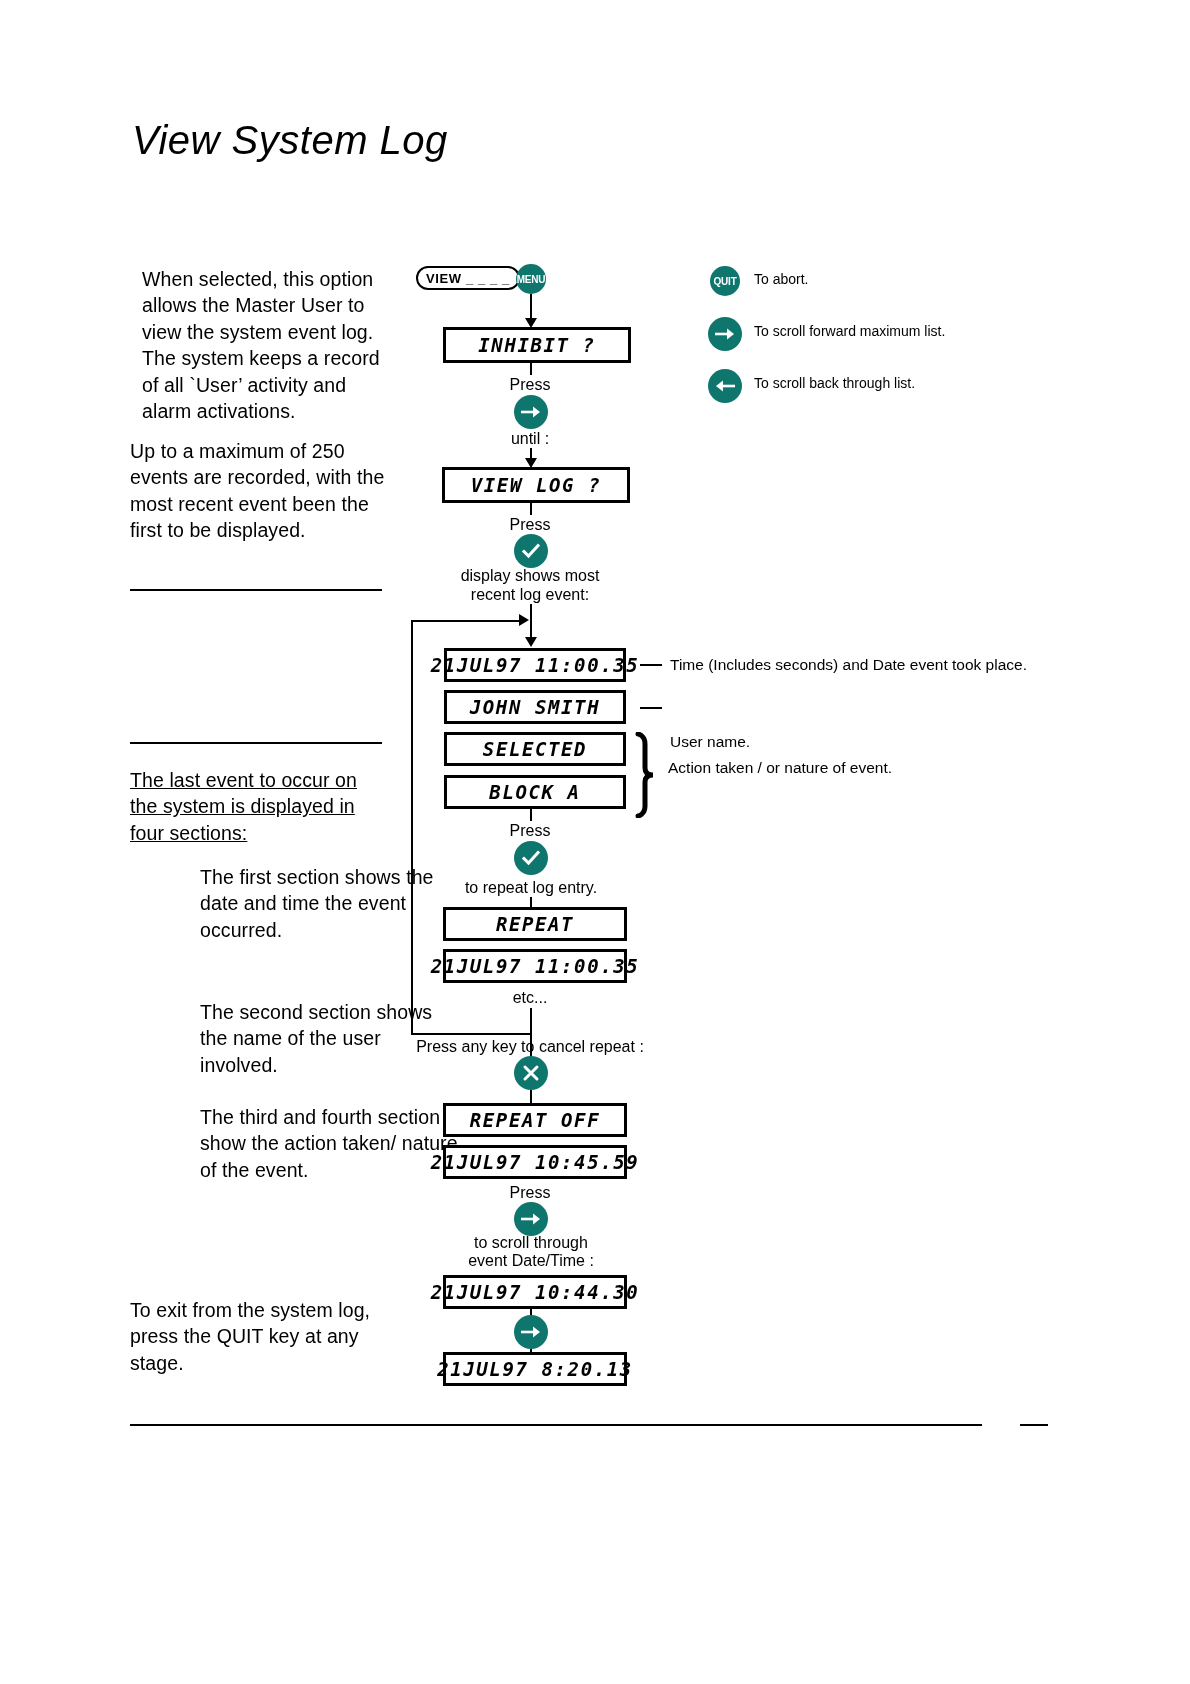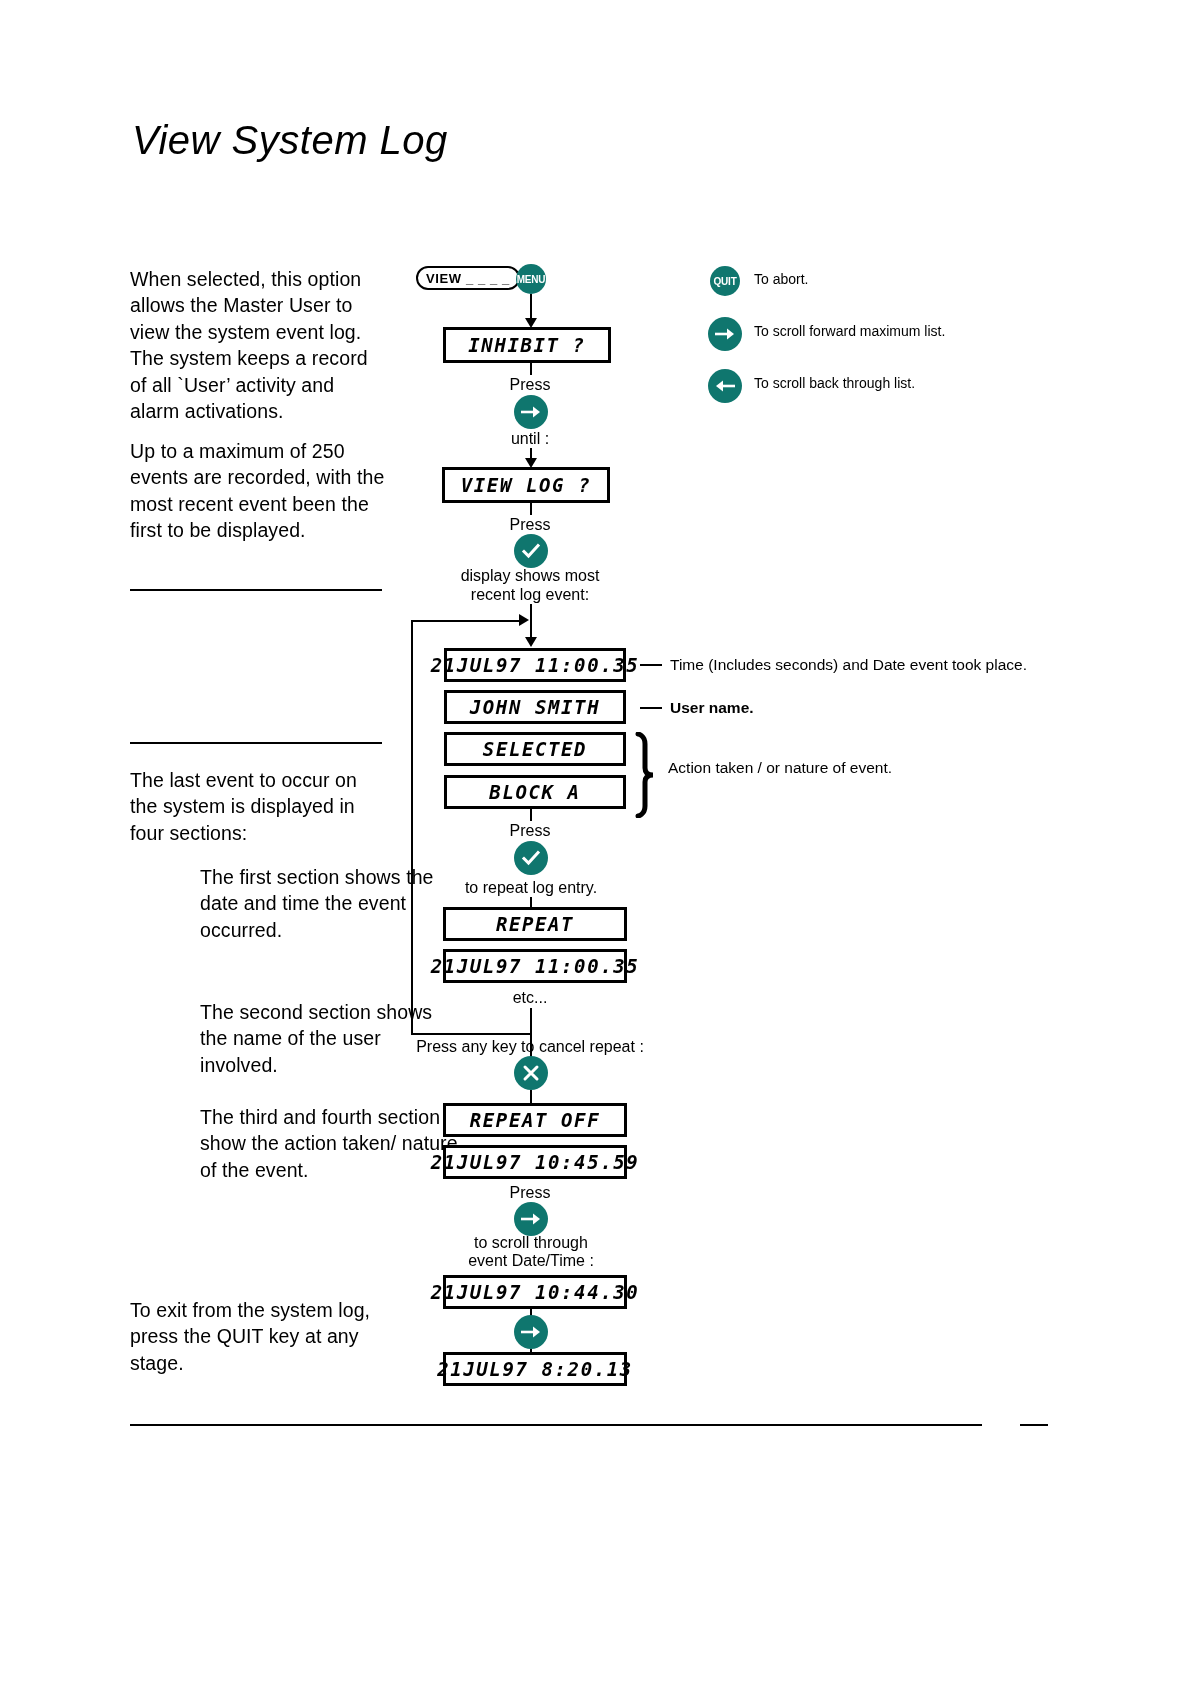--- a/index.html
+++ b/index.html
@@ -59,21 +59,21 @@
     display: flex;
     align-items: center;
     justify-content: center;
     font-family: "DejaVu Sans Mono", monospace;
     font-style: italic;
     font-weight: bold;
     font-size: 19px;
     letter-spacing: 1.6px;
     white-space: nowrap;
   }
-  .lcd.wide { left: 443px; width: 168px; height: 36px; }
+  .lcd.wide { left: 443px; width: 188px; height: 36px; }
 
   .flow-label {
     position: absolute;
     font-size: 16px;
     line-height: 19px;
     text-align: center;
     white-space: nowrap;
   }
 
   .vline {
@@ -184,27 +184,27 @@
     border-top: 2px solid #000;
   }
 </style>
 </head>
 <body>
 
 <div id="page">
 
   <div id="page-title">View System Log</div>
 
-  <div class="left-col" style="top:266px;">When selected, this option allows the Master User to view the system event log. The system keeps a record of all `User’ activity and alarm activations.</div>
+  <div class="left-col" style="top:266px;margin-left:12px;">When selected, this option allows the Master User to view the system event log. The system keeps a record of all `User’ activity and alarm activations.</div>
   <div class="left-col" style="top:438px;">Up to a maximum of 250 events are recorded, with the most recent event been the first to be displayed.</div>
 
   <div class="rule" style="top:589px;"></div>
   <div class="rule" style="top:742px;"></div>
 
-  <div class="left-col" style="top:767px;">The last event to occur on the system is displayed in four sections:</div>
+  <div class="left-col" style="top:767px;text-decoration:underline;">The last event to occur on the system is displayed in four sections:</div>
   <div class="left-col para-indent" style="top:864px;">The first section shows the date and time the event occurred.</div>
   <div class="left-col para-indent" style="top:999px;">The second section shows the name of the user involved.</div>
   <div class="left-col para-indent" style="top:1104px;">The third and fourth section show the action taken/ nature of the event.</div>
   <div class="left-col" style="top:1297px;">To exit from the system log, press the QUIT key at any stage.</div>
 
   <div class="keybtn small legend-item" style="left:710px; top:266px;">
     <span class="txt">QUIT</span>
   </div>
   <div class="legend-text" style="left:754px; top:271px;">To abort.</div>
 
@@ -266,21 +266,21 @@
 
   <div class="vline" style="left:530px; top:604px; height:36px;"></div>
   <div class="arrow-down" style="left:525px; top:637px;"></div>
 
   <div class="lcd" style="left:444px; top:648px; width:182px; height:34px;">21JUL97 11:00.35</div>
   <div class="leader" style="left:640px; top:664px;"></div>
   <div class="annot" style="left:670px; top:656px;">Time (Includes seconds) and Date event took place.</div>
 
   <div class="lcd" style="left:444px; top:690px; width:182px; height:34px;">JOHN SMITH</div>
   <div class="leader" style="left:640px; top:707px;"></div>
-  <div class="annot" style="left:670px; top:699px;font-weight:bold;">User name.</div>
+  <div class="annot" style="left:670px; top:733px;">User name.</div>
 
   <div class="lcd" style="left:444px; top:732px; width:182px; height:34px;">SELECTED</div>
   <div class="lcd" style="left:444px; top:775px; width:182px; height:34px;">BLOCK A</div>
 
   <div id="brace">
     <svg width="26" height="86" viewBox="0 0 26 86" aria-hidden="true">
       <path d="M6 2 C6 2 13 3 13 12 L13 36 C13 42 17 43 21 43 C17 43 13 44 13 50 L13 74 C13 83 6 84 6 84" stroke="#000" stroke-width="5" fill="none" stroke-linecap="round"></path>
     </svg>
   </div>
   <div class="annot" style="left:668px; top:759px;">Action taken / or nature of event.</div>

